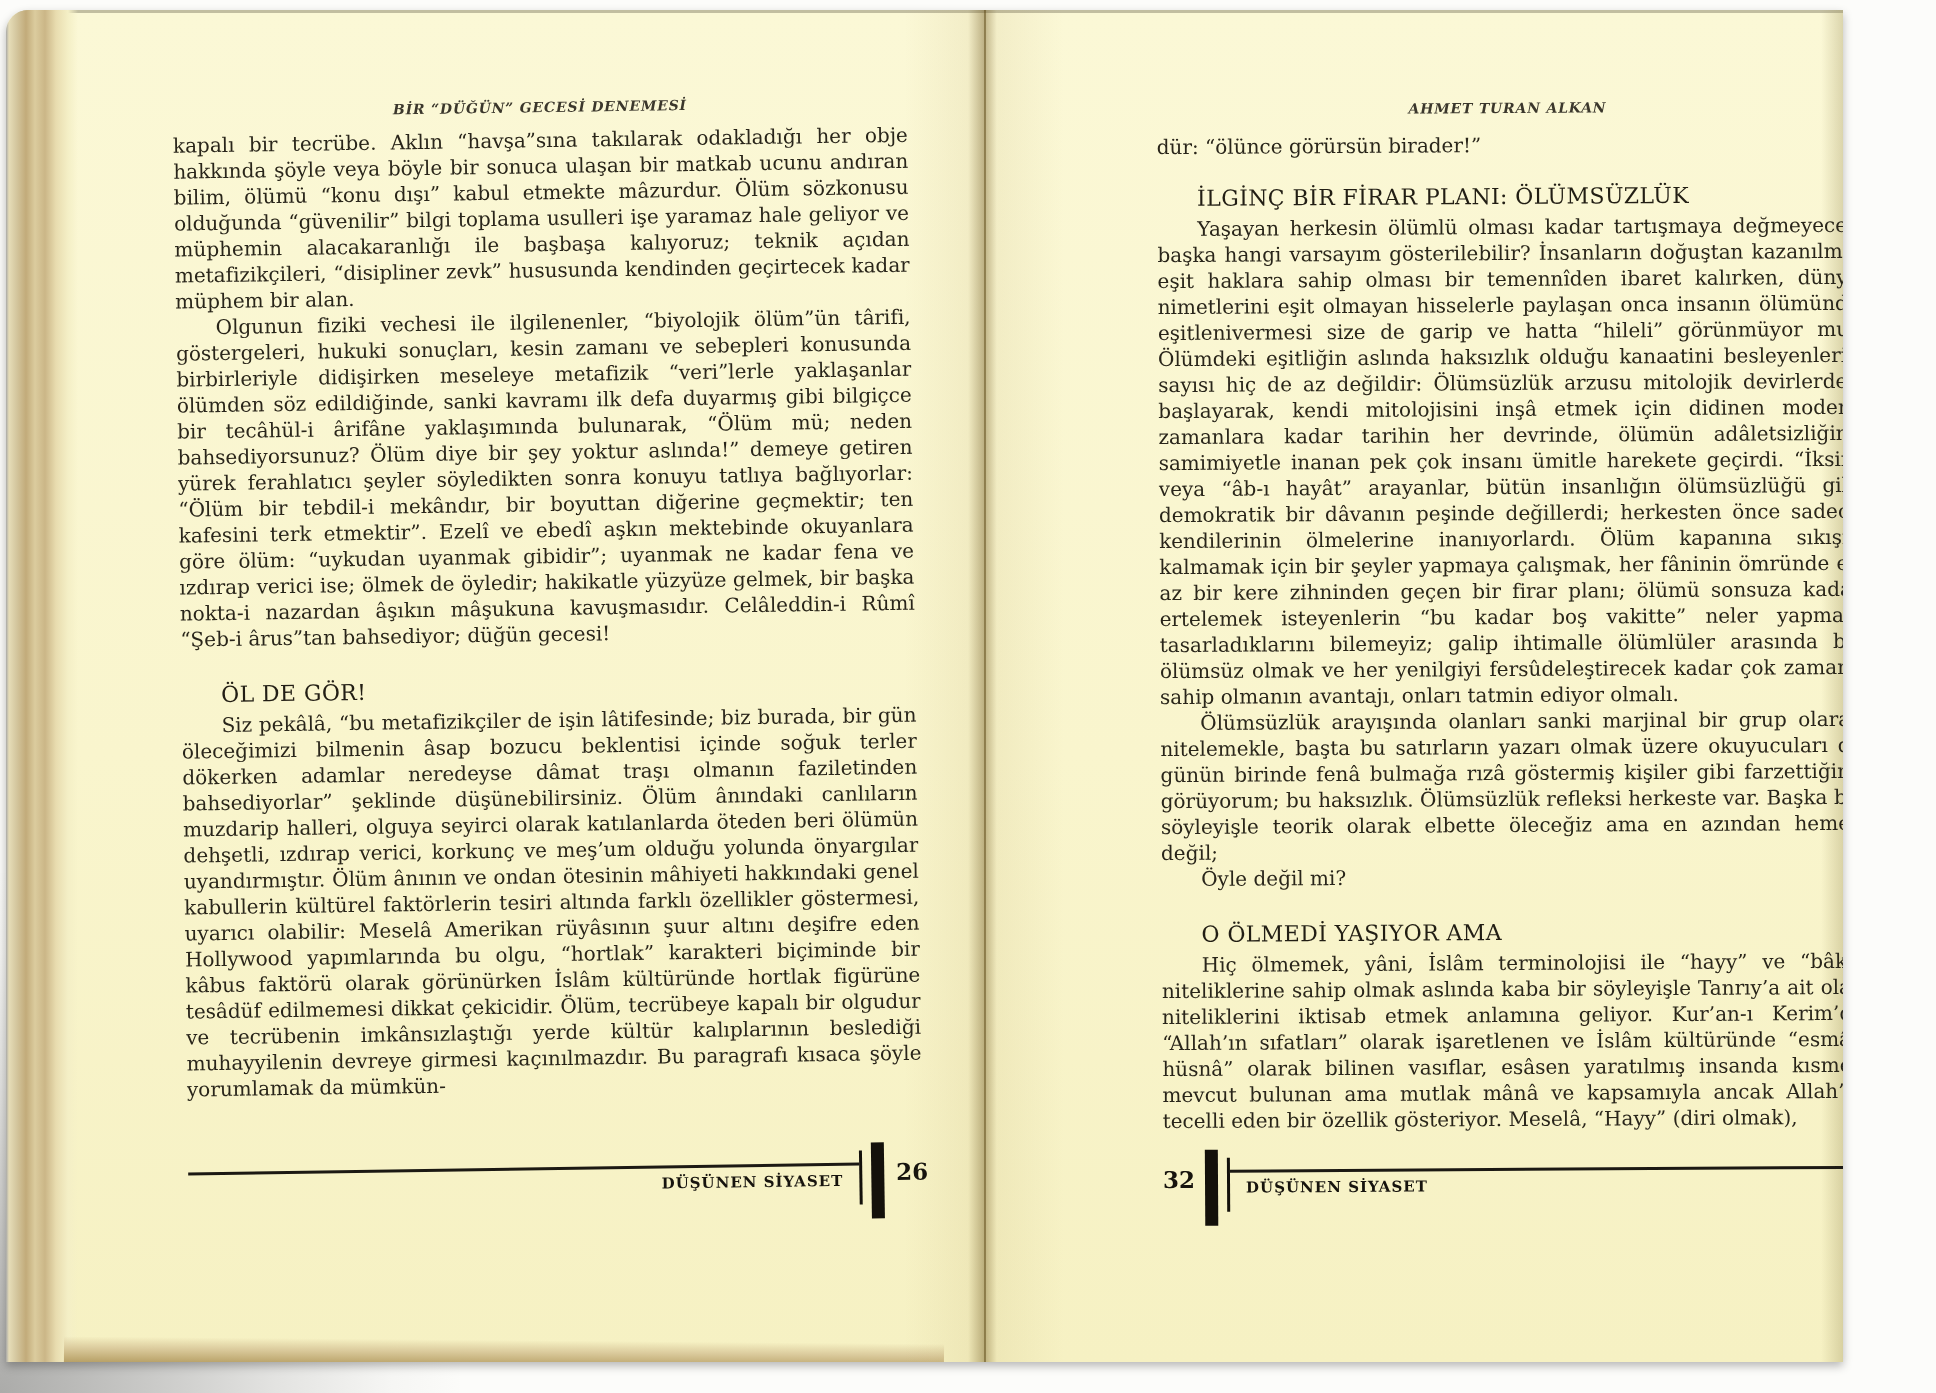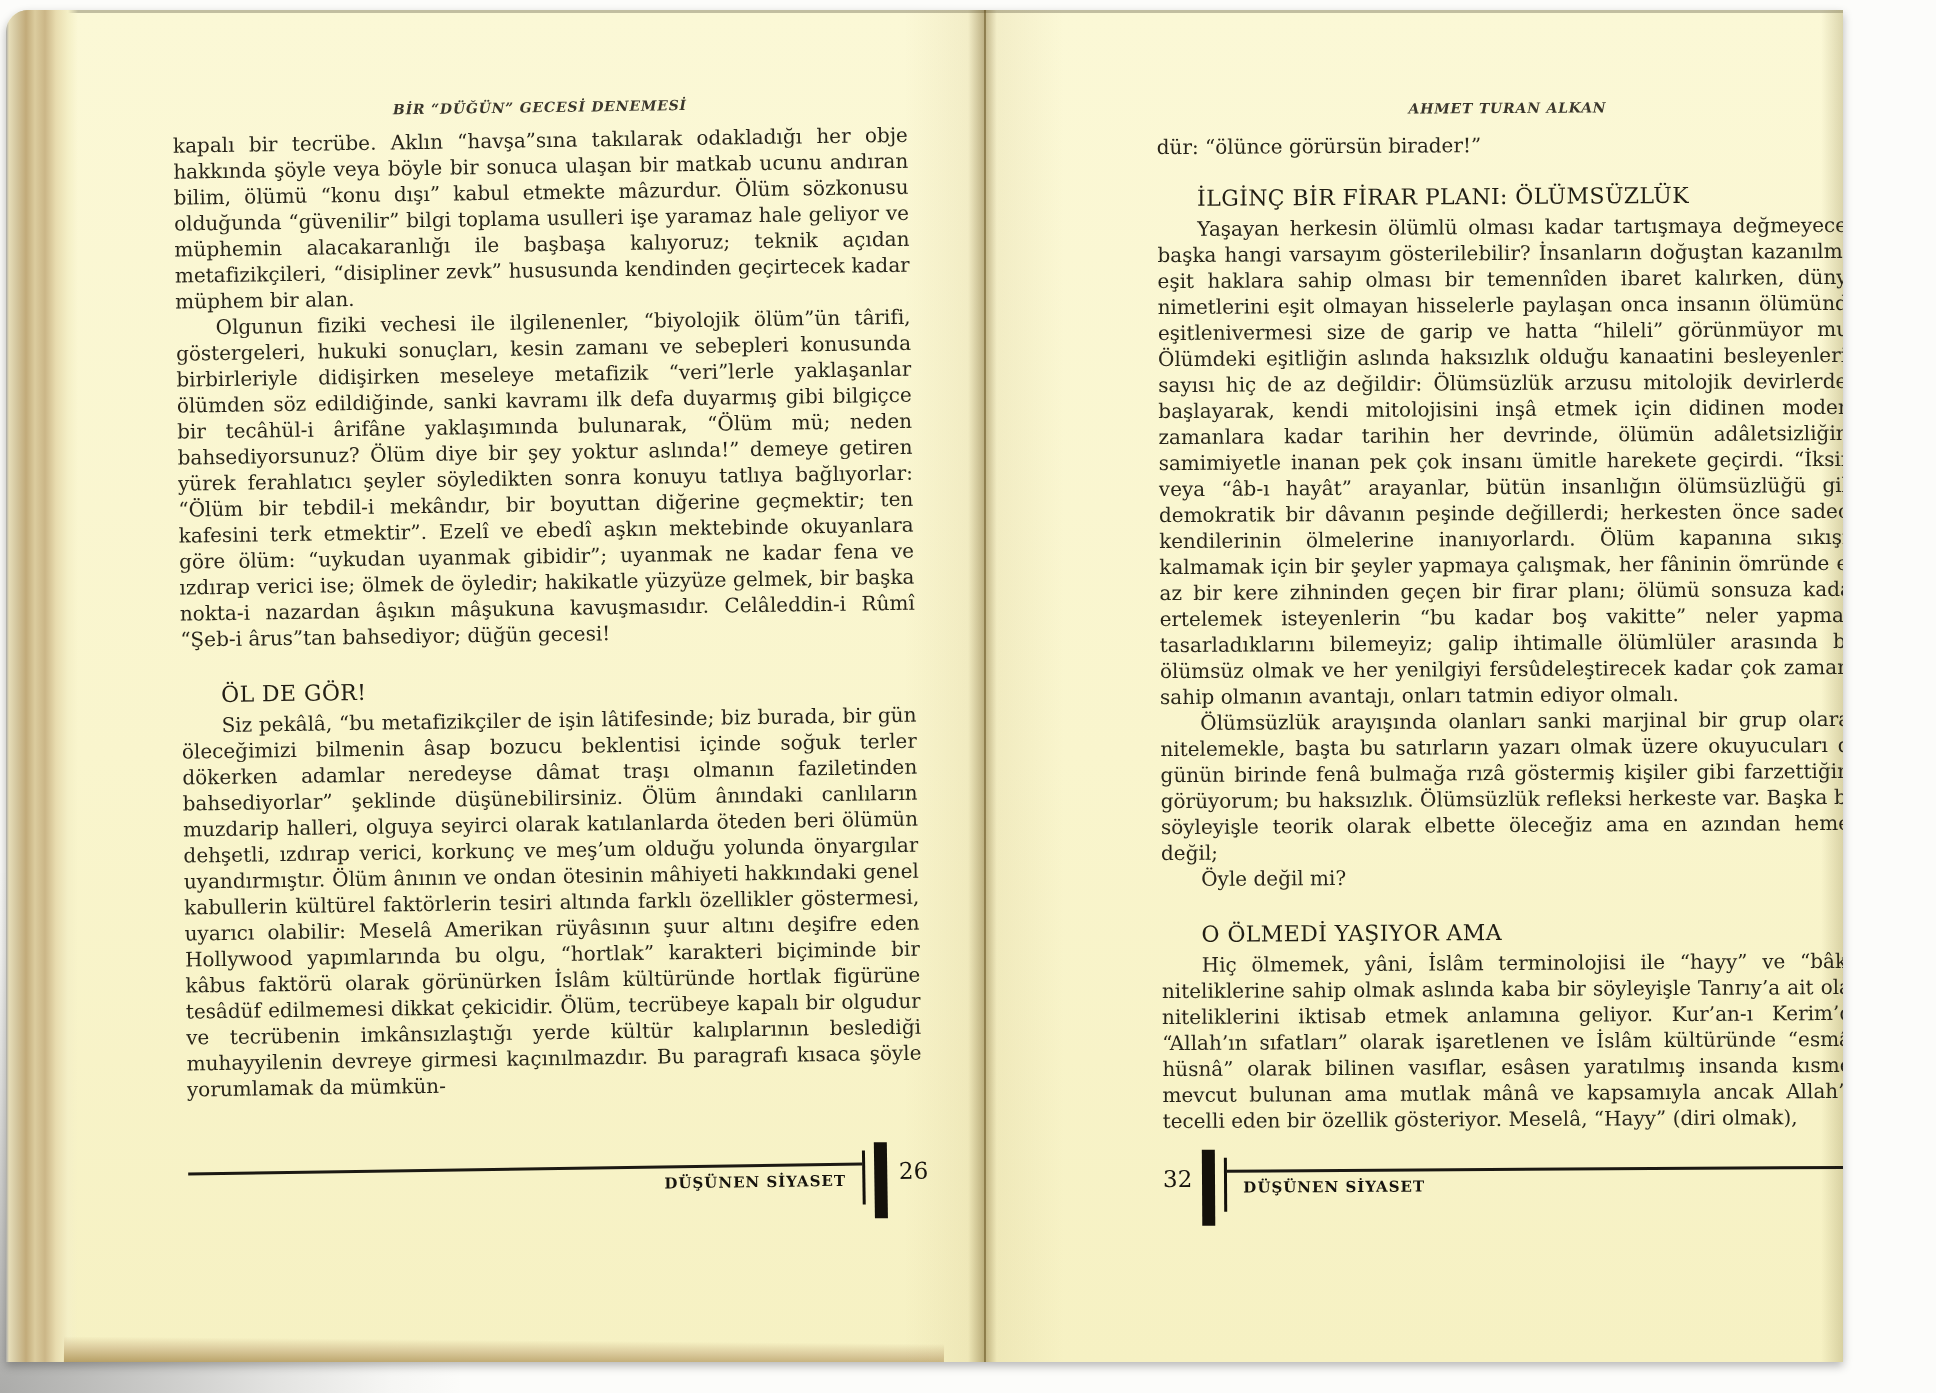--- a/index.html
+++ b/index.html
@@ -101,21 +101,21 @@
   }
   .page.left  .rule-label{text-align:right;padding-right:16px;}
   .page.right .rule-label{text-align:left;padding-left:16px;}
   .bar{background:#14110b;}
   .bar.thin{width:3px;height:54px;margin-top:8px;}
   .bar.thick{width:13px;height:76px;margin-top:0;}
   .page.left  .bar.thin{margin-right:9px;}
   .page.left  .bar.thick{margin-right:10px;}
   .page.right .bar.thick{margin-right:9px;}
   .page.right .bar.thin{margin-right:0;}
-  .pagenum{font-size:23px;font-weight:normal;margin-top:16px;}
+  .pagenum{font-size:23px;font-weight:bold;margin-top:16px;}
   .page.left  .pagenum{margin-left:2px;}
   .page.right .pagenum{margin-right:10px;}
 </style>
 </head>
 <body>
 
 <div class="scene">
   <div class="scan-shadow"></div>
 
   <div class="book">

